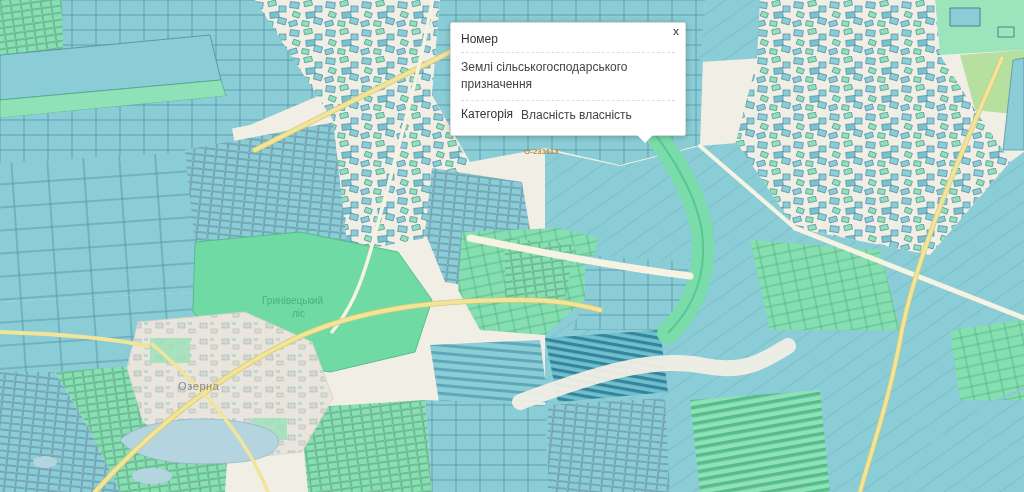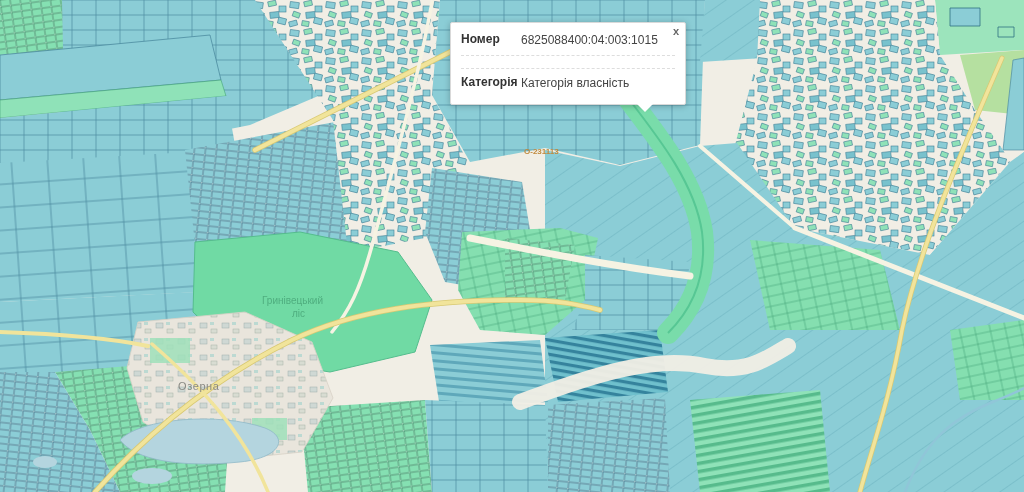--- a/index.html
+++ b/index.html
@@ -10,21 +10,21 @@
   .viewport svg{display:block;}
   
   .popup{
     position:absolute;left:450px;top:22px;width:236px;box-sizing:border-box;
     background:#fff;border:1px solid #d9d9d9;border-radius:2px;
     box-shadow:0 1px 6px rgba(0,0,0,.25);
     padding:3px 10px 5px 10px;font-size:12px;color:#444;z-index:10;
   }
   .popup-row{display:flex;padding:6px 0;}
   .popup-row + .popup-row{border-top:1px dashed #ddd;}
-  .popup-label{width:60px;flex:none;font-weight:bold;color:#333;}
+  .popup-label{width:60px;flex:none;font-weight:normal;color:#333;}
   .popup-value{flex:1;line-height:1.45;color:#444;}
   .popup-close{
     position:absolute;top:3px;right:6px;font-size:11px;line-height:1;
     color:#666;cursor:pointer;font-weight:bold;
   }
   .popup-tail{
     position:absolute;left:186px;bottom:-8px;width:0;height:0;
     border-left:8px solid transparent;border-right:8px solid transparent;
     border-top:8px solid #fff;
   }
@@ -181,27 +181,27 @@
       <text class="map-forest-label" x="292" y="317">ліс</text>
       <text class="map-roadref-label" x="524" y="154">О-231113</text>
     </g>
   </svg>
 
   <div class="popup">
     <div class="popup-close">x</div>
 
     <div class="popup-row">
       <div class="popup-label">Номер</div>
-      <div class="popup-value">6825088400:04:003:1015</div>
     </div>
 
     <div class="popup-row">
+      <div class="popup-value">Землі сільськогосподарського призначення</div>
     </div>
 
     <div class="popup-row">
       <div class="popup-label">Категорія</div>
-      <div class="popup-value">Категорія власність</div>
+      <div class="popup-value">Власність власність</div>
     </div>
 
     <div class="popup-tail"></div>
   </div>
 
 </div>
 
 </body></html>

